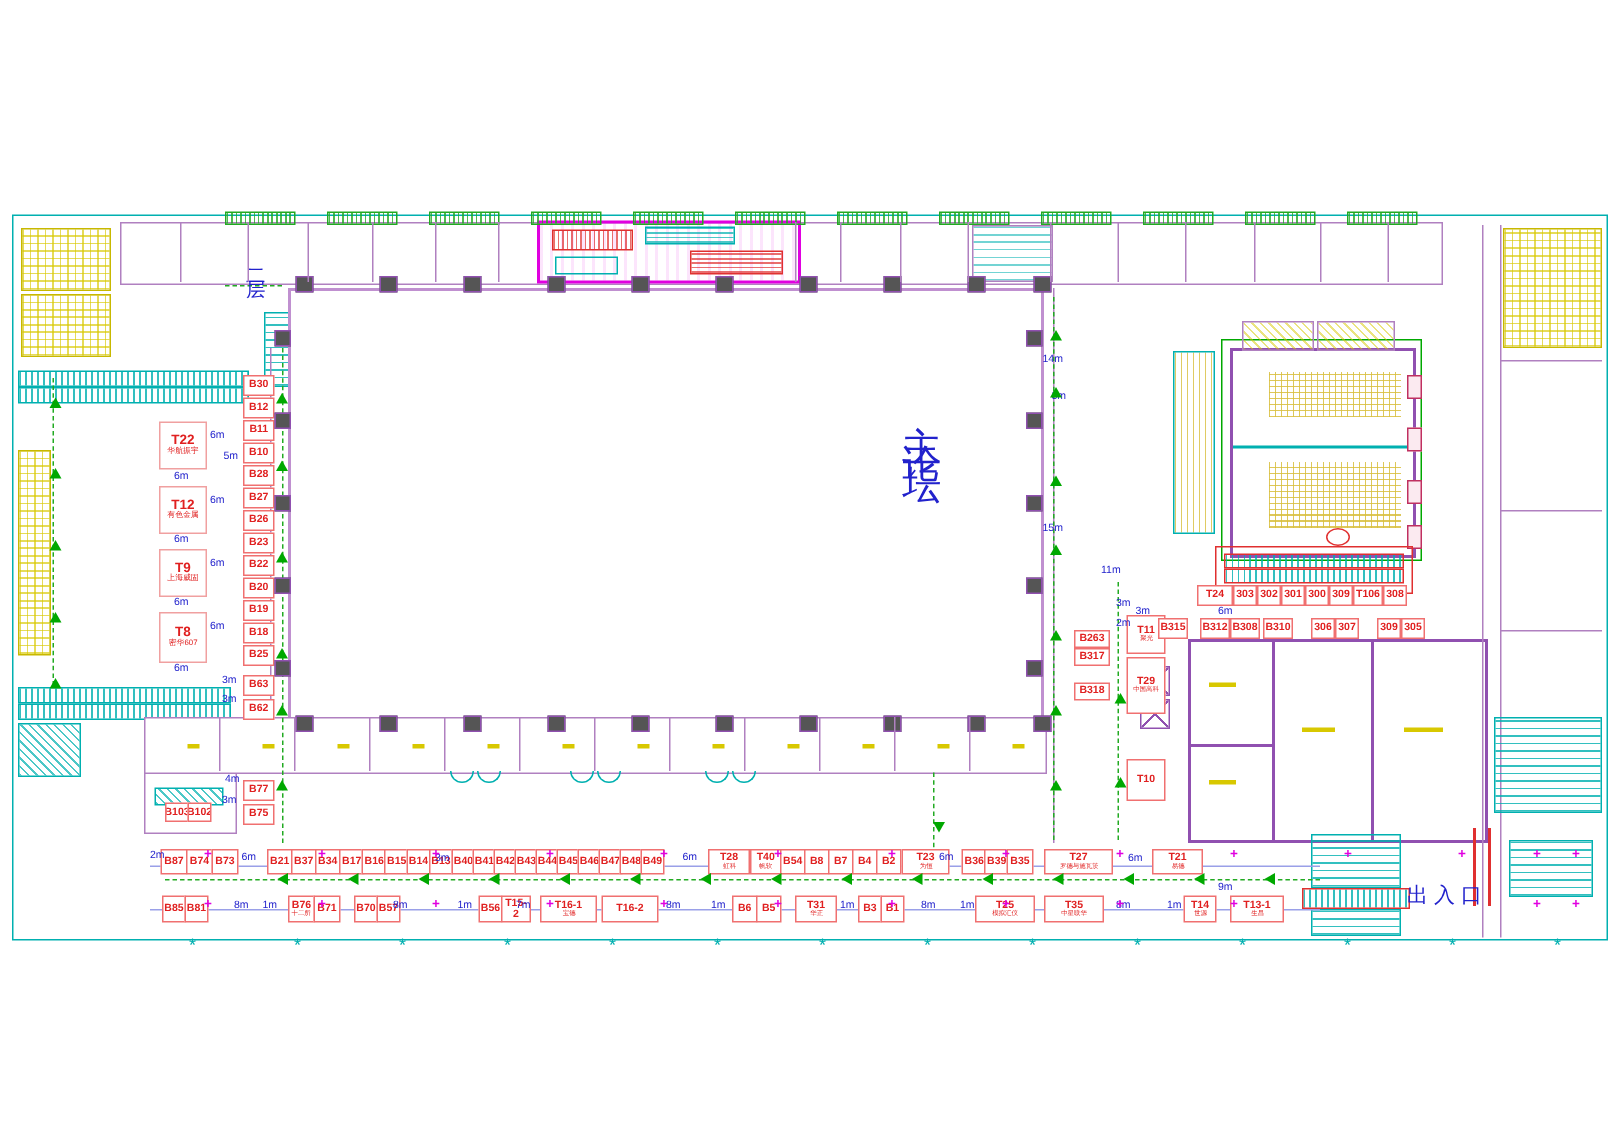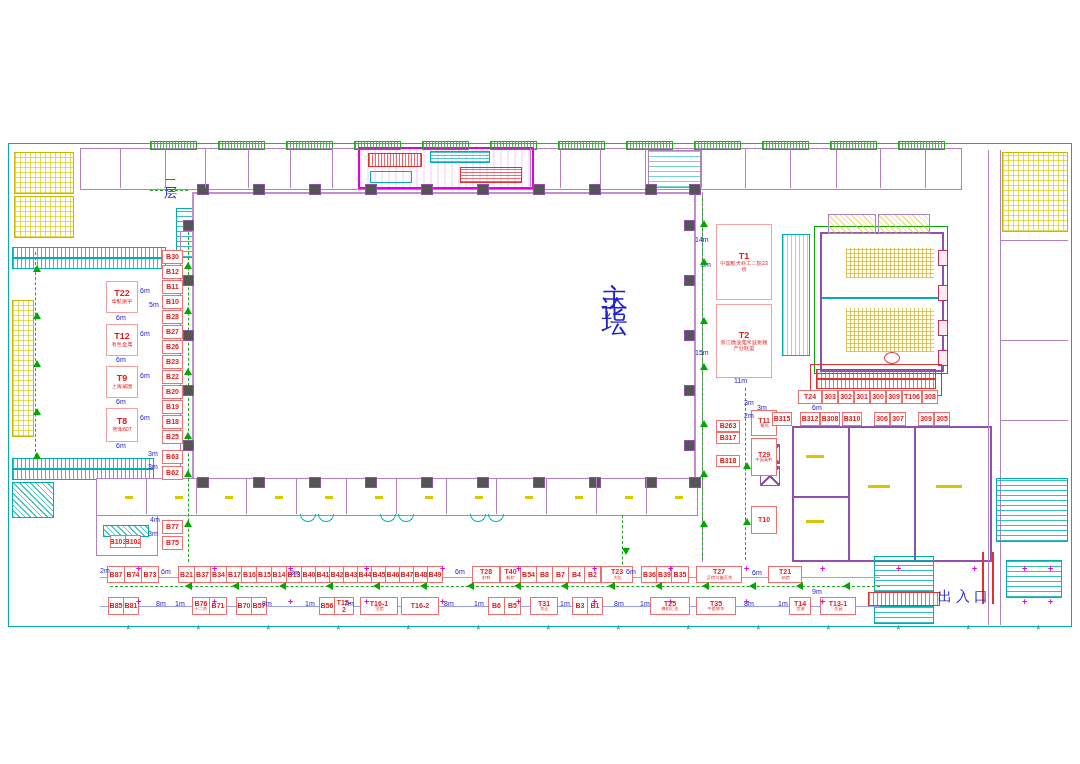--- a/index.html
+++ b/index.html
@@ -237,28 +237,20 @@
       <div class="bid">B77</div>
     </div>
     <div class="booth" style="left: 162px; top: 536px; width: 19px; height: 12px;">
       <div class="bid">B75</div>
     </div>
     <div class="booth" style="left: 110px; top: 535px; width: 14px; height: 11px;">
       <div class="bid">B103</div>
     </div>
     <div class="booth" style="left: 125px; top: 535px; width: 14px; height: 11px;">
       <div class="bid">B102</div>
-    </div>
-    <div class="booth big" style="left: 716px; top: 224px; width: 54px; height: 74px;">
-      <div class="bid">T1</div>
-      <div class="bnm">中国航天科工二院23所</div>
-    </div>
-    <div class="booth big" style="left: 716px; top: 304px; width: 54px; height: 72px;">
-      <div class="bid">T2</div>
-      <div class="bnm">浙江微波毫米波射频产业联盟</div>
     </div>
     <div class="booth" style="left: 751px; top: 410px; width: 24px; height: 24px;">
       <div class="bid">T11</div>
       <div class="bnm">聚光</div>
     </div>
     <div class="booth" style="left: 751px; top: 438px; width: 24px; height: 36px;">
       <div class="bid">T29</div>
       <div class="bnm">中国高科</div>
     </div>
     <div class="booth" style="left: 751px; top: 506px; width: 24px; height: 26px;">

